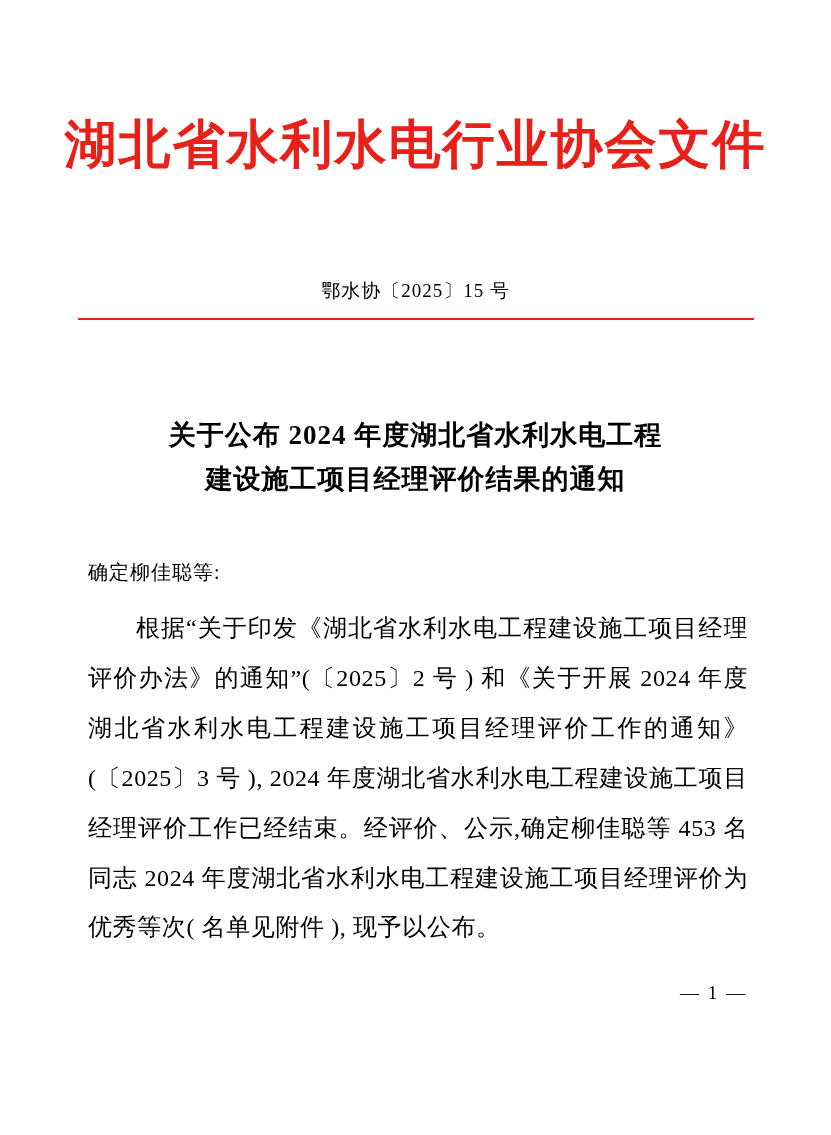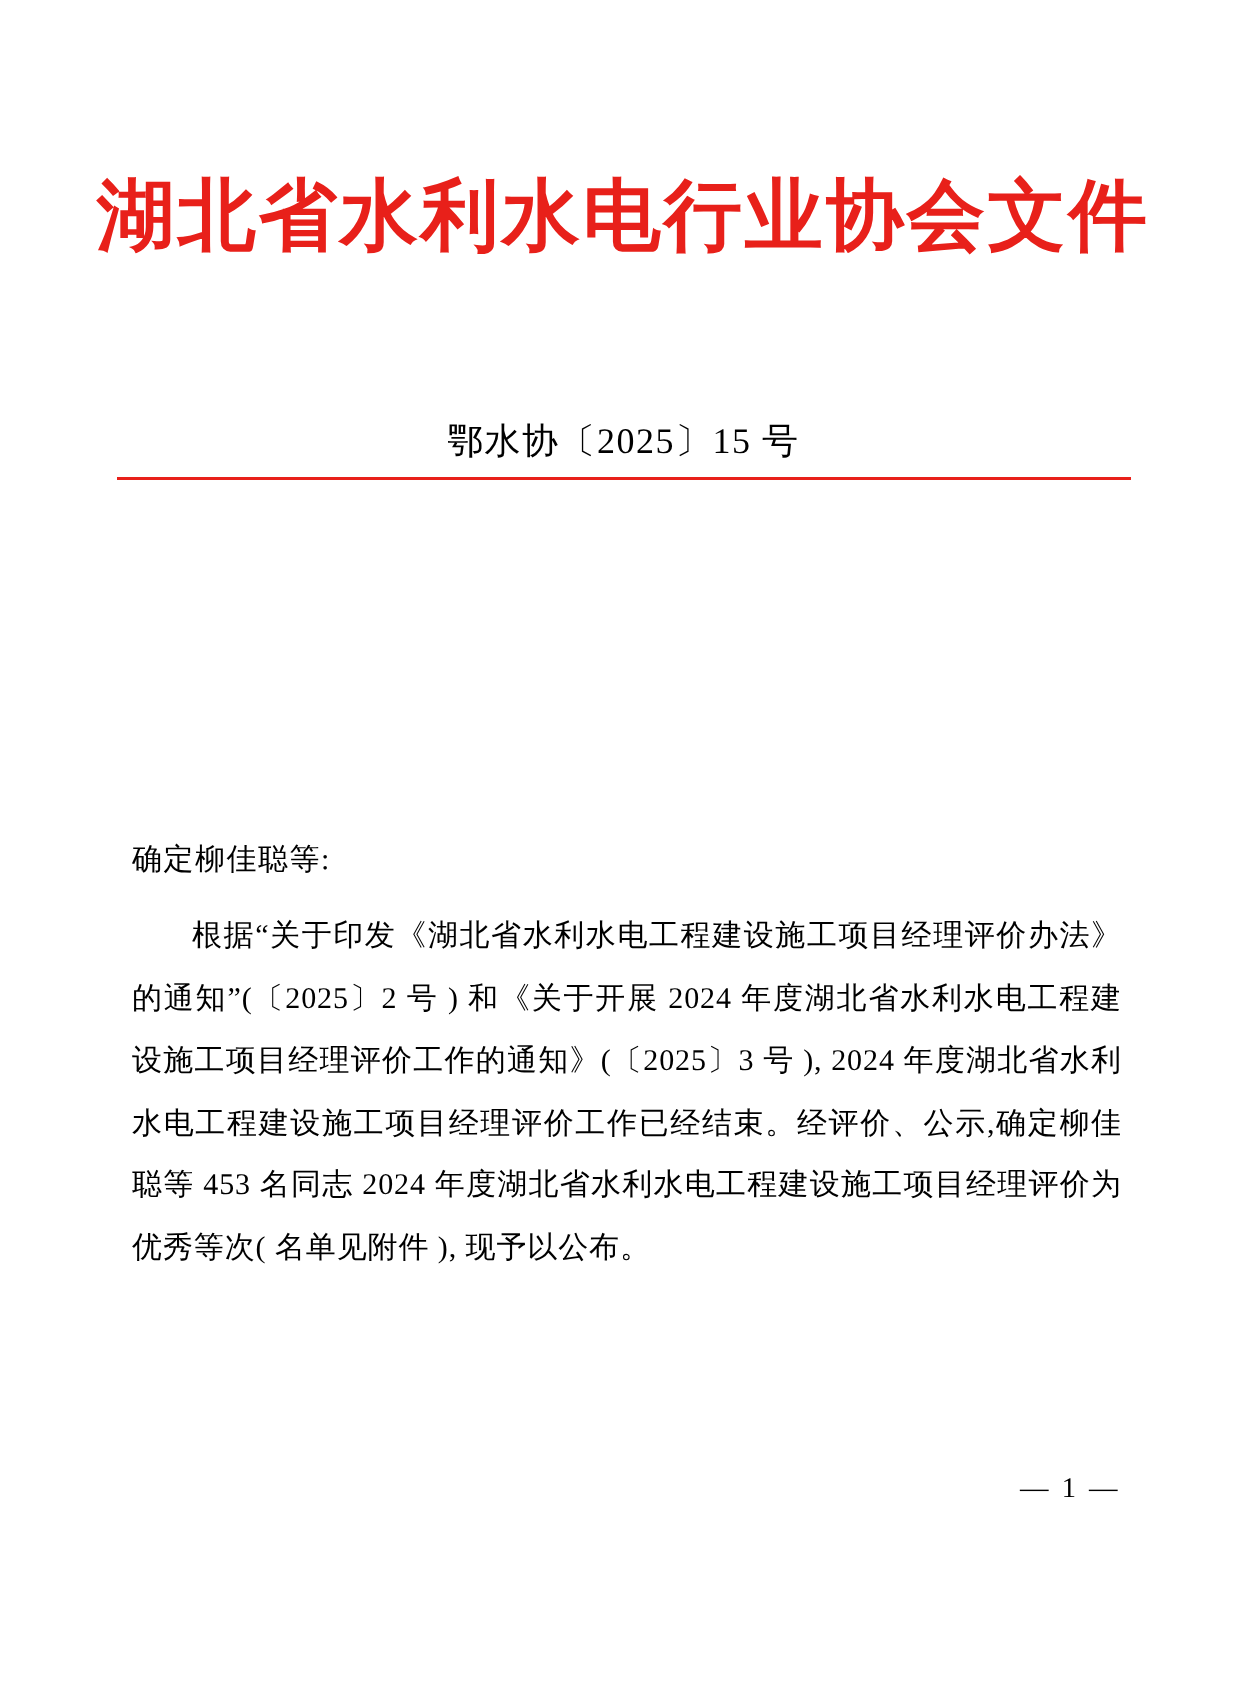--- a/index.html
+++ b/index.html
@@ -36,21 +36,21 @@
     letter-spacing: 2px;
     line-height: 1.2;
     white-space: nowrap;
   }
   .docnumber {
     position: absolute;
     left: 0;
     top: 262px;
     width: 831px;
     text-align: center;
-    font-size: 24px;
+    font-size: 19px;
     letter-spacing: 1px;
     color: #000000;
   }
   .redrule {
     position: absolute;
     left: 78px;
     top: 302px;
     width: 676px;
     height: 2px;
     background: #e8201a;
@@ -74,21 +74,21 @@
     left: 88px;
     top: 543px;
     font-size: 20px;
     letter-spacing: 1px;
   }
   .body-text {
     position: absolute;
     left: 88px;
     top: 588px;
     width: 660px;
-    font-size: 20px;
+    font-size: 24px;
     line-height: 2.08;
     text-align: justify;
     letter-spacing: 0.6px;
   }
   .body-text .indent {
     text-indent: 2em;
     display: block;
   }
   .pagenum {
     position: absolute;
@@ -106,20 +106,24 @@
 <body>
 
 <div class="page">
 
   <div class="masthead">湖北省水利水电行业协会文件</div>
 
   <div class="docnumber">鄂水协〔2025〕15 号</div>
 
   <div class="redrule"></div>
 
+  <div class="title">
+    <span class="line">关于公布 2024 年度湖北省水利水电工程</span>
+    <span class="line">建设施工项目经理评价结果的通知</span>
+  </div>
 
   <div class="salutation">确定柳佳聪等:</div>
 
   <div class="body-text">
     <span class="indent">根据“关于印发《湖北省水利水电工程建设施工项目经理评价办法》的通知”(〔2025〕2 号 ) 和《关于开展 2024 年度湖北省水利水电工程建设施工项目经理评价工作的通知》(〔2025〕3 号 ), 2024 年度湖北省水利水电工程建设施工项目经理评价工作已经结束。经评价、公示,确定柳佳聪等 453 名同志 2024 年度湖北省水利水电工程建设施工项目经理评价为优秀等次( 名单见附件 ), 现予以公布。</span>
   </div>
 
   <div class="pagenum">— 1 —</div>
 
 </div>

